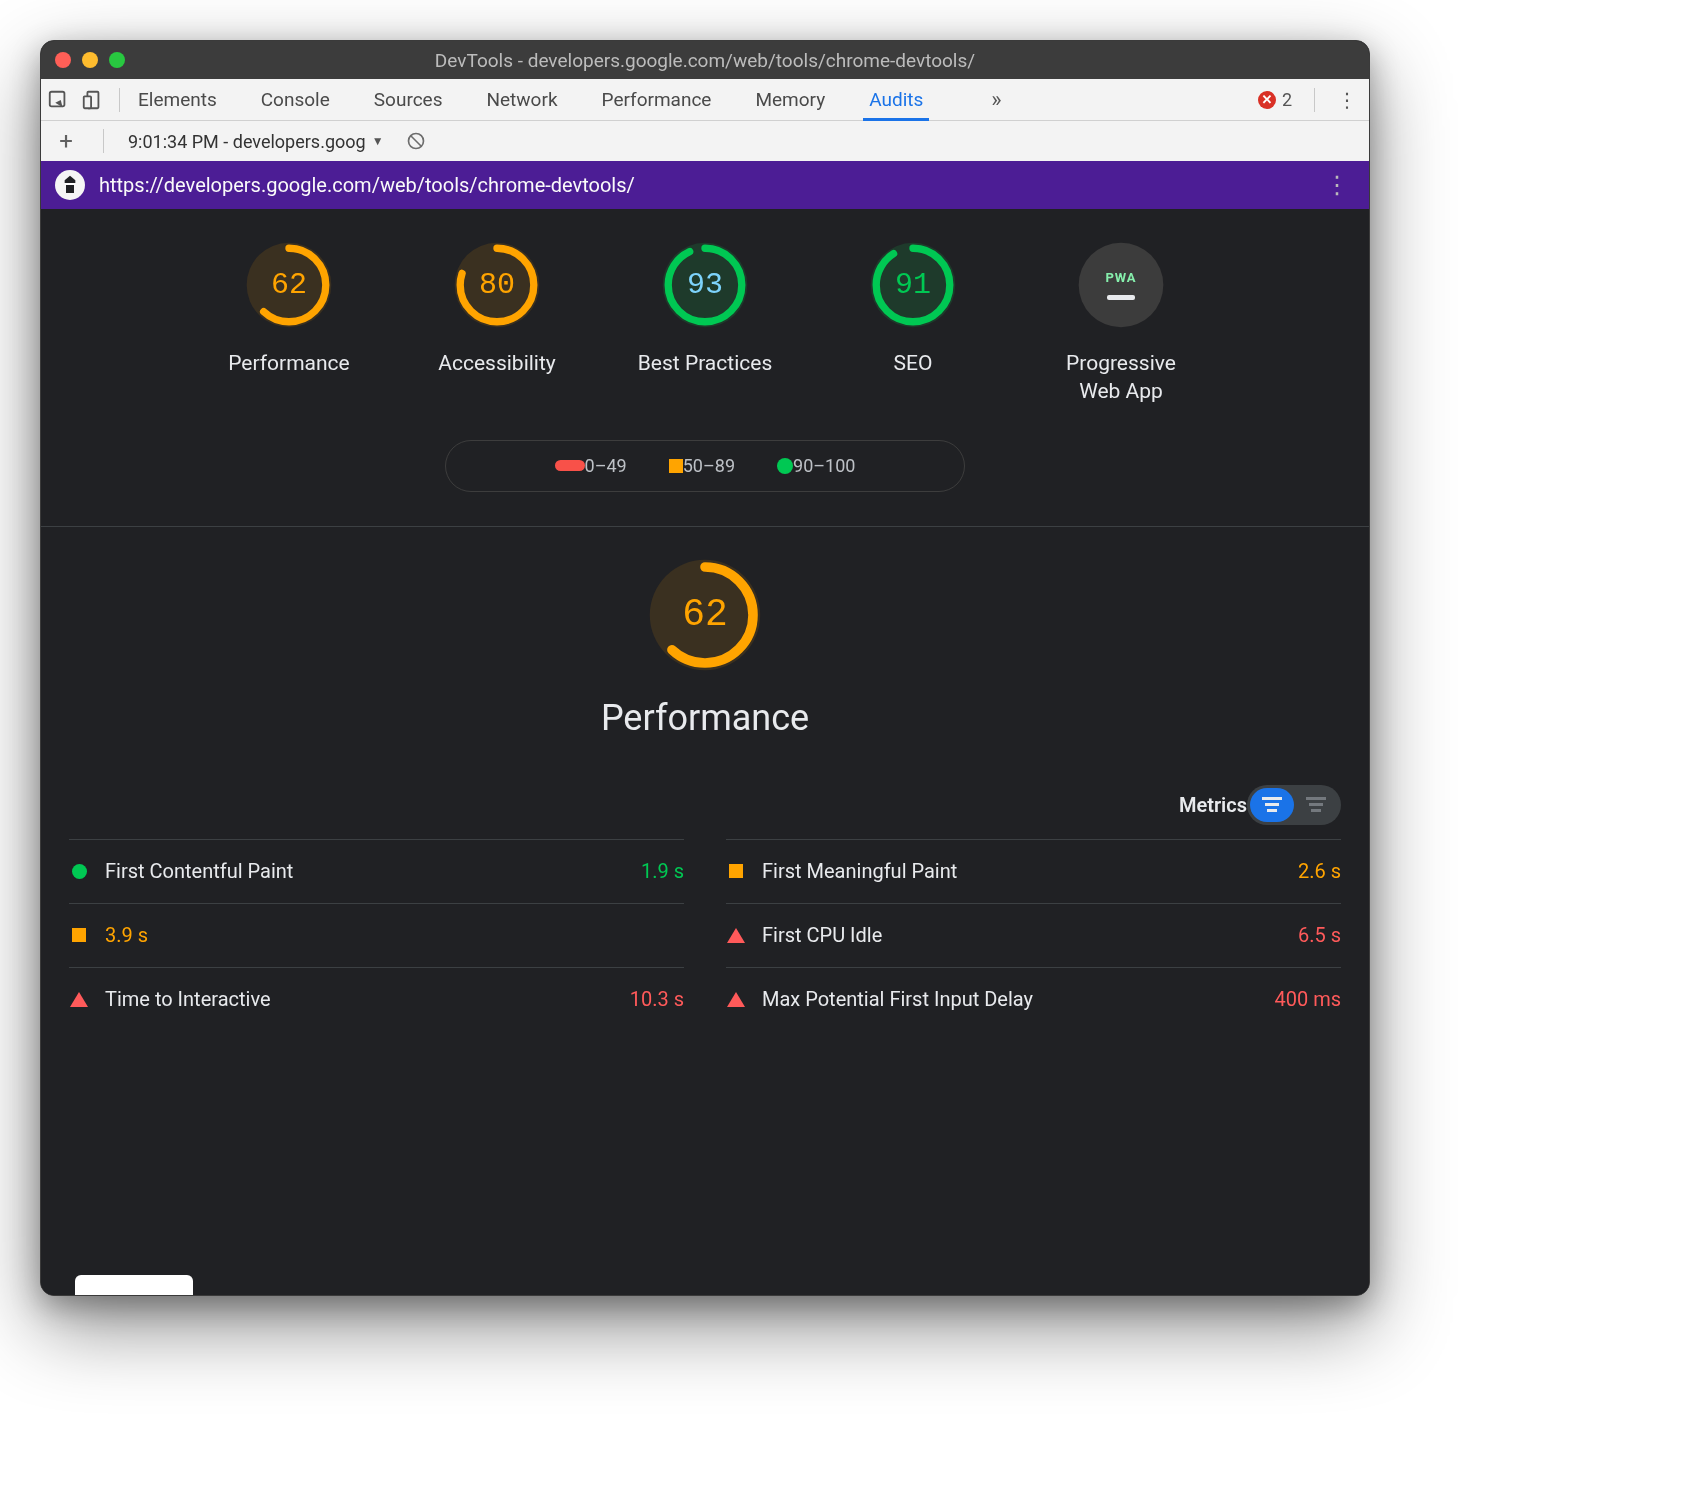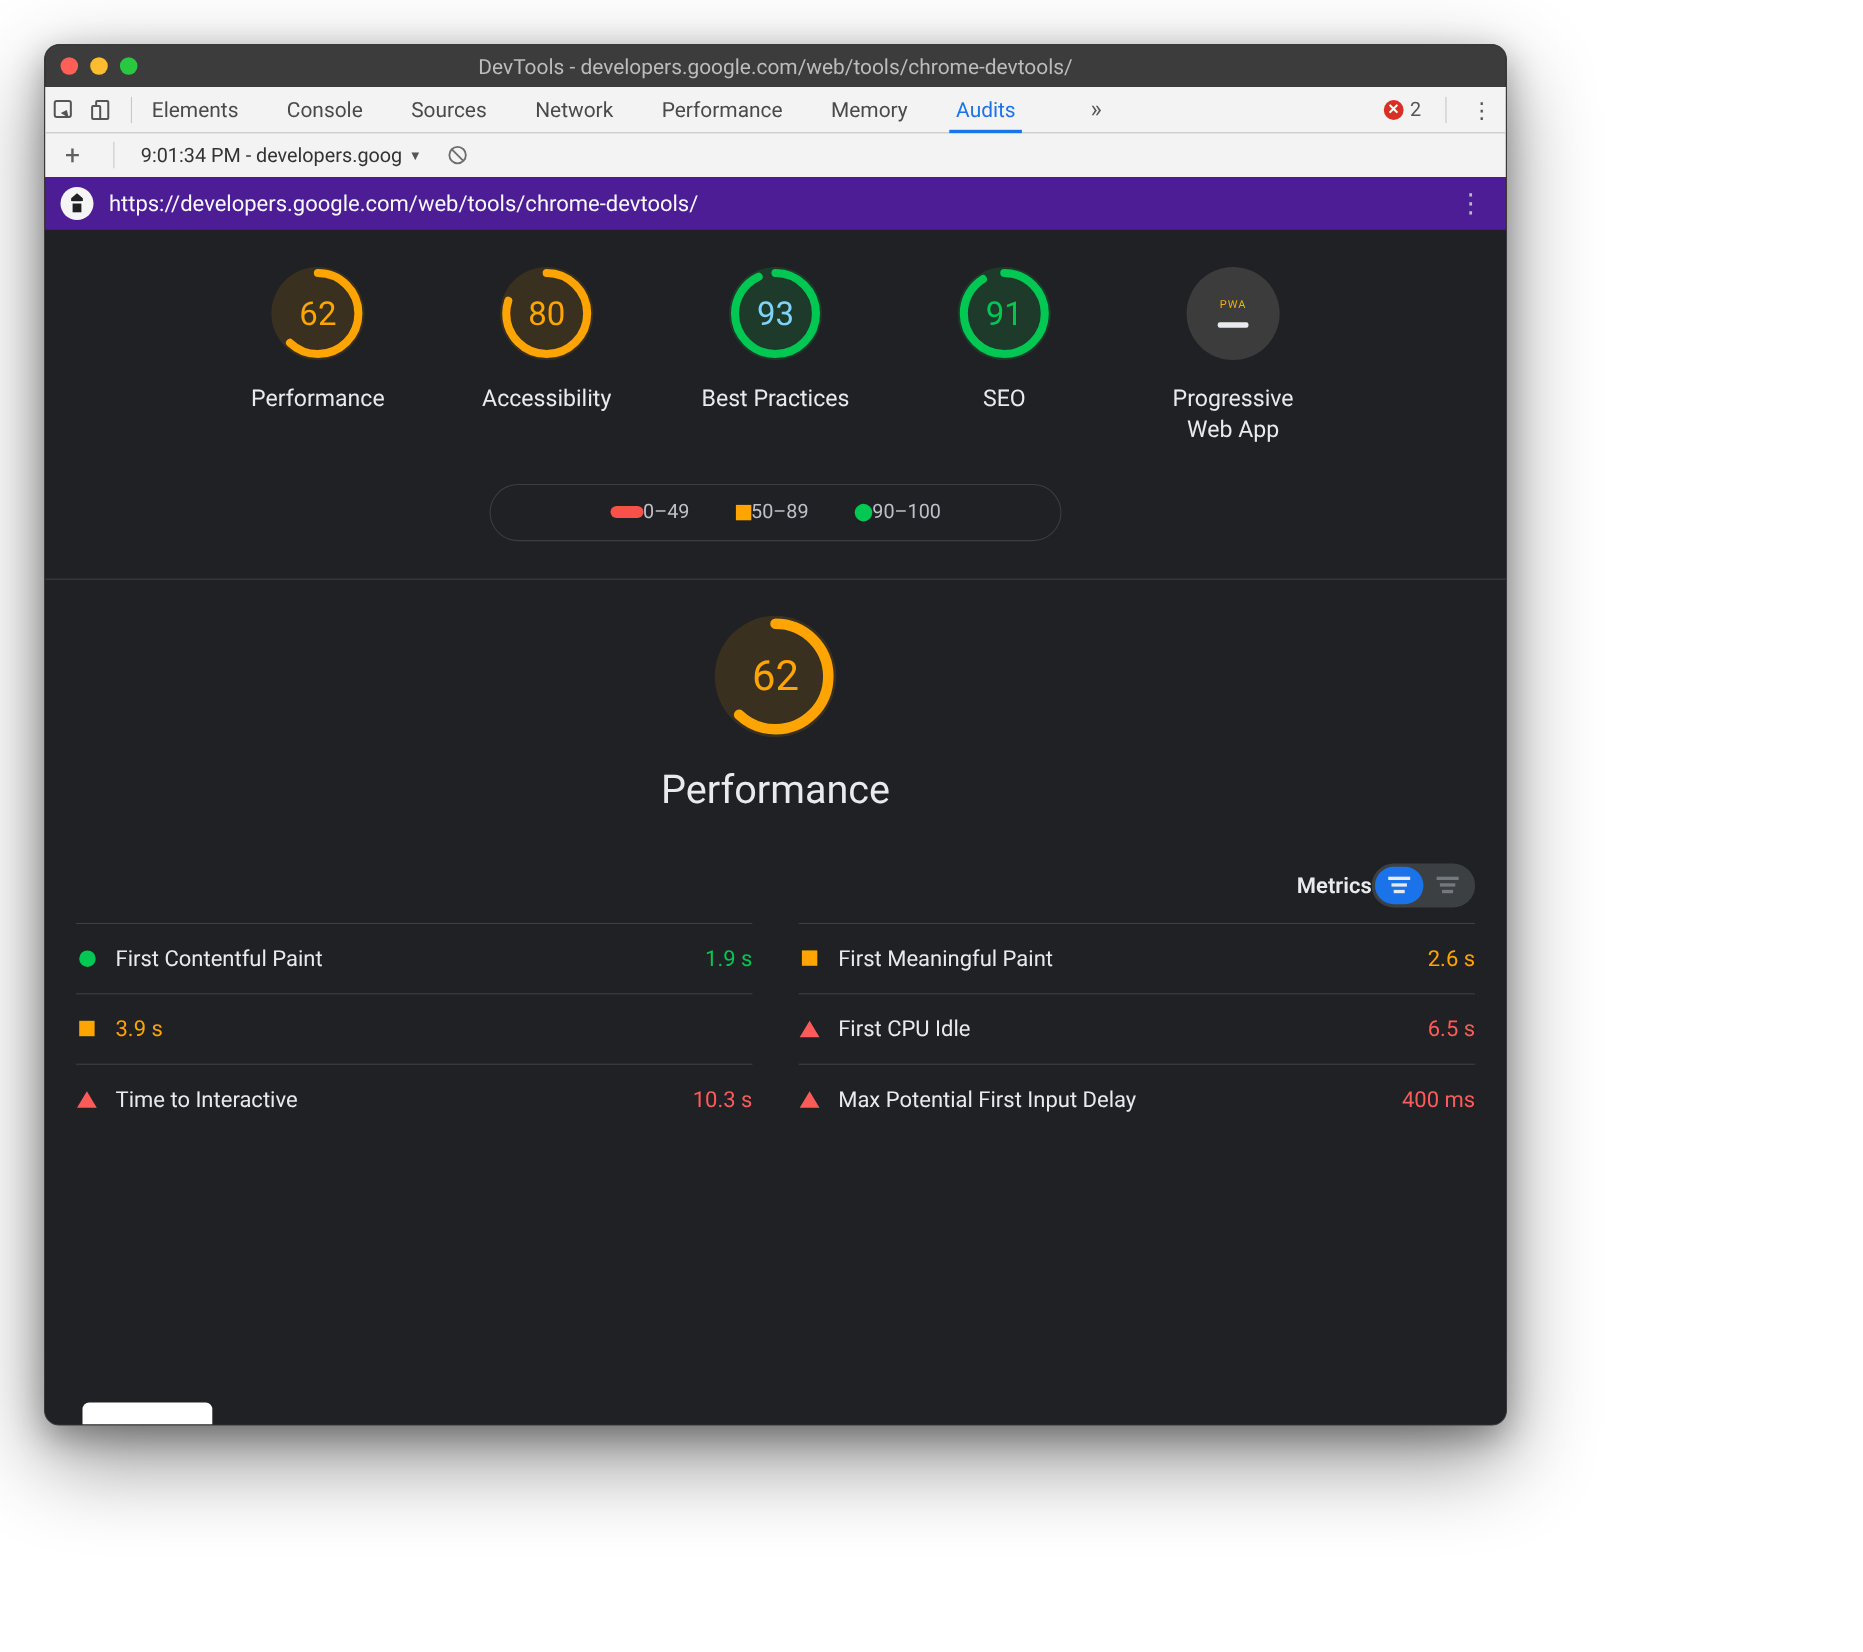--- a/index.html
+++ b/index.html
@@ -38,28 +38,28 @@
   .urlbar { height:48px; background:#4c1d95; color:#fafafa; display:flex; align-items:center; padding:0 10px 0 14px; font-size:20px; }
   .lh-logo { width:30px; height:30px; border-radius:50%; background:#f5f5f5; display:flex; align-items:center; justify-content:center; margin-right:14px; }
   .lh-logo svg { width:16px; height:20px;}
   .url-kebab { font-size:24px; color:#bbb; padding:0 10px; }
   
   .report { background:#202124; color:#e8eaed; padding:30px 28px 0 28px; height:calc(100% - 168px); overflow:hidden; position:relative;}
   .gauges { display:flex; justify-content:center; gap:58px; }
   .gauge-wrap { display:flex; flex-direction:column; align-items:center; width:150px; }
   .gauge { width:92px; height:92px; position:relative; }
   .gauge-svg { width:100%; height:100%; transform:rotate(-90deg); }
-  .gauge-num { position:absolute; inset:0; display:flex; align-items:center; justify-content:center; font-size:30px; font-weight:400; }
+  .gauge-num { position:absolute; inset:0; display:flex; align-items:center; justify-content:center; font-size:30px; font-weight:400;font-family:Liberation Mono, monospace; }
   .gauge-bg-avg { fill:#3a3020; }
   .gauge-bg-good{ fill:#1e3a2b; }
   .gauge-bg-neutral { fill:#3c3c3c; }
   .gauge-label { margin-top:18px; font-size:21px; text-align:center; color:#e8eaed; line-height:1.35; }
   .pwa-dash { width:28px; height:5px; background:#e8eaed; border-radius:2px; margin-top:4px;}
   .pwa-icon { position:absolute; inset:0; display:flex; flex-direction:column; align-items:center; justify-content:center; gap:6px;}
-  .pwa-text { font-size:10px; color:#eab308; letter-spacing:1px; font-weight:normal;}
+  .pwa-text { font-size:13px; color:#86efac; letter-spacing:1px; font-weight:bold;}
   .legend { margin:34px auto 0; width:520px; height:52px; border:1px solid #3d3d3d; border-radius:26px; display:flex; align-items:center; justify-content:center; gap:42px; font-family:ui-monospace,Menlo,monospace; font-size:18px; color:#bdc1c6; }
   .legend-item { display:flex; align-items:center; }
   .legend-shape { display:inline-block; }
   .pill-red { width:30px; height:11px; border-radius:6px; background:#f85149; }
   .sq-orange { width:14px; height:14px; background:#ffa400; }
   .circ-green { width:16px; height:16px; border-radius:50%; background:#00c853; }
   .hr { height:1px; background:#3c4043; margin:34px -28px 0 -28px; }
   
   .section { padding-top:28px; }
   .section-head { display:flex; flex-direction:column; align-items:center; }

